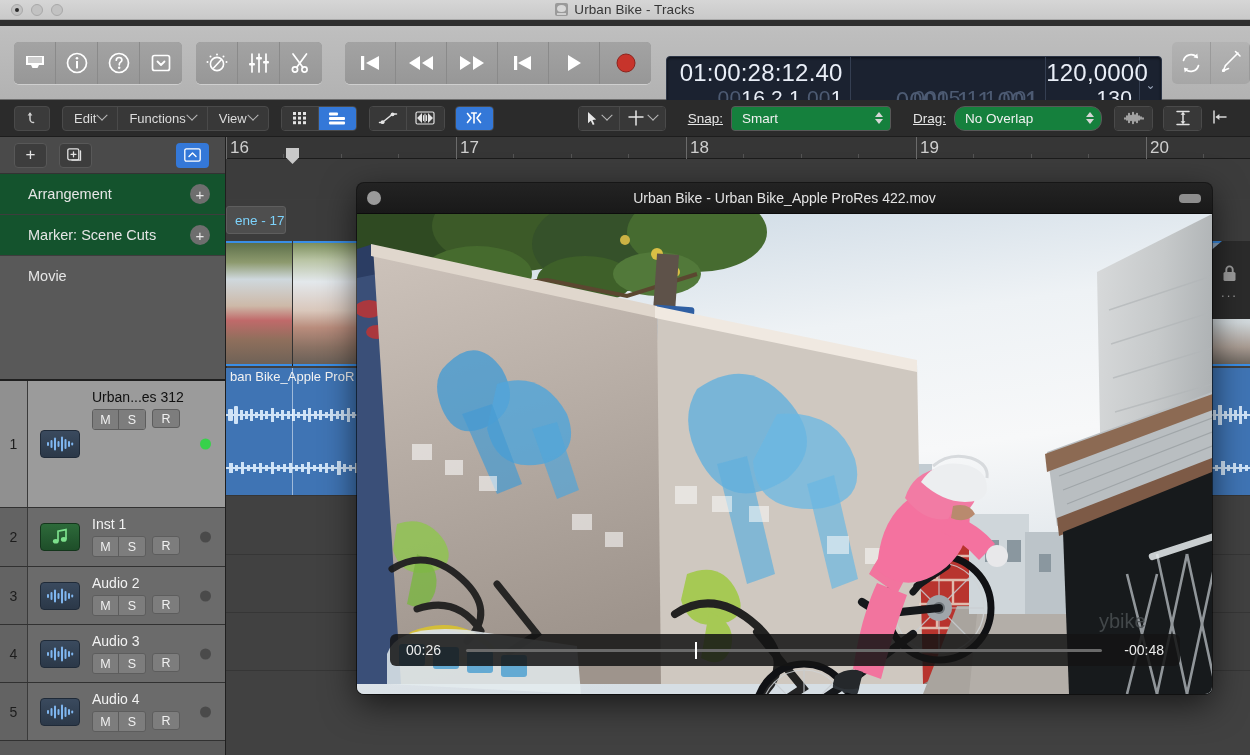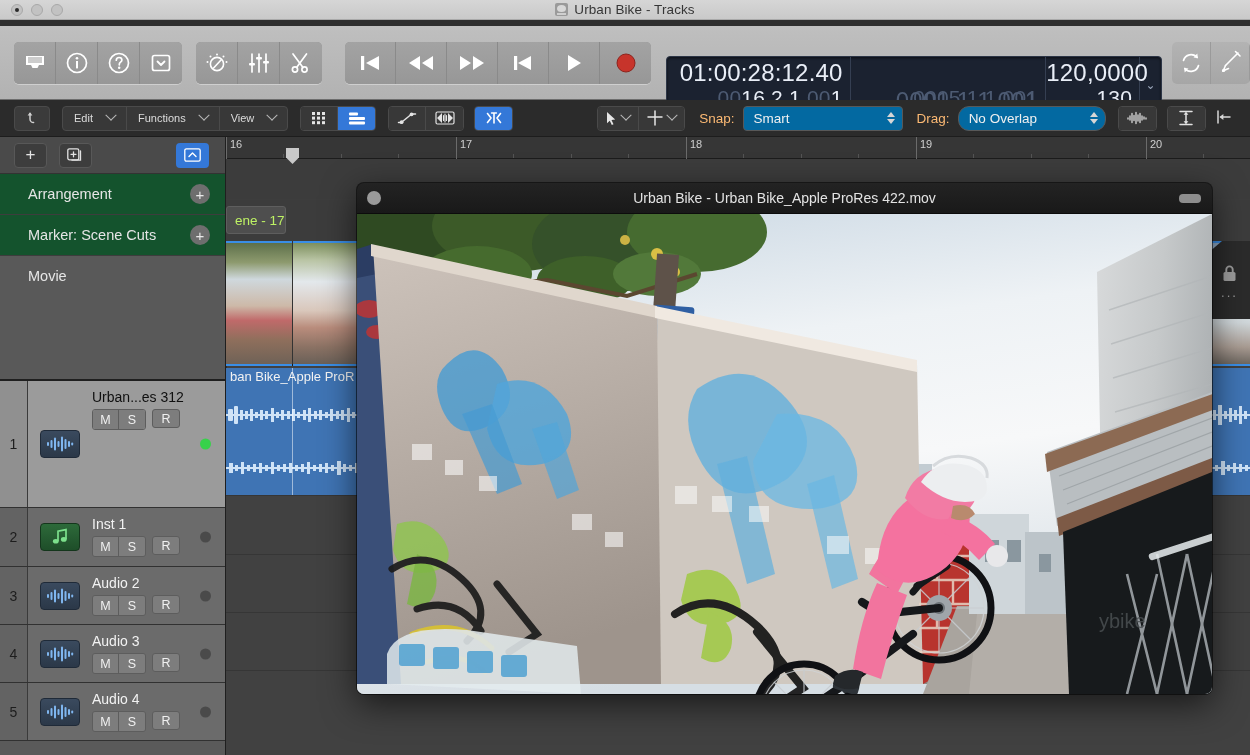--- a/index.html
+++ b/index.html
@@ -102,22 +102,22 @@
   .mb-iconbtn {
     width: 36px; height: 25px; margin-left: 14px;
     background: #3b3b3b; border: 1px solid #4a4a4a; border-radius: 4px;
     display: flex; align-items: center; justify-content: center;
   }
   .mb-menus {
     display: flex; margin-left: 12px; background:#383838; border:1px solid #4a4a4a;
     border-radius: 4px; overflow: hidden; height: 25px;
   }
   .mb-menu {
-    display: flex; align-items: center; gap: 14px; padding: 0 11px; height: 100%;
-    border-right: 1px solid #4a4a4a; color: #dcdcdc; font-size: 11px;
+    display: flex; align-items: center; gap: 2px; padding: 0 11px; height: 100%;
+    border-right: 1px solid #4a4a4a; color: #dcdcdc; font-size: 13px;
   }
   .mb-menu:last-child { border-right: none; }
   .chev { width:8px;height:8px;border-right:1.6px solid #b8b8b8;border-bottom:1.6px solid #b8b8b8;
           transform: rotate(45deg) translate(-2px,-2px); }
   .seg {
     display:flex; height:25px; margin-left: 12px; border-radius:4px; overflow:hidden;
     border:1px solid #4a4a4a;
   }
   .seg > div {
     width: 37px; display:flex; align-items:center; justify-content:center;
@@ -128,24 +128,24 @@
   .seg-solo { margin-left: 10px; border-radius: 4px; overflow:hidden; border:1px solid #4a4a4a; height:25px; display:flex;}
   .tool-area { display:flex; align-items:center; margin-left: 84px; }
   .tool-pick {
     display:flex; height:25px; border:1px solid #4a4a4a; border-radius:4px; overflow:hidden;
   }
   .tool-pick > div {
     display:flex; align-items:center; justify-content:center; gap:5px;
     background:#383838; padding: 0 8px; border-right:1px solid #4a4a4a;
   }
   .tool-pick > div:last-child{border-right:none;}
-  .lbl { color:#fdba74; font-size:13.5px; margin-left:14px; }
+  .lbl { color:#e5e5e5; font-size:13.5px; margin-left:22px;text-decoration:underline; }
   .popup {
     display:flex; align-items:center; justify-content:space-between;
-    height:25px; background:#0369a1; border:1px solid #585858; border-radius:4px;
+    height:25px; background:#15803d; border:1px solid #585858; border-radius:4px;
     padding: 0 7px 0 10px; margin-left:8px; color:#f0f0f0; font-size:13.5px;
   }
   .updown { display:flex; flex-direction:column; gap:2px; margin-left:12px; }
   .updown i { display:block; width:0;height:0;border-left:4px solid transparent;border-right:4px solid transparent;}
   .updown i.u{border-bottom:5px solid #d6d6d6;}
   .updown i.d{border-top:5px solid #d6d6d6;}
 
   
   .main { position:absolute; top:137px; left:0; width:1250px; height:618px; background:#3a3a3a; }
 
@@ -186,36 +186,36 @@
   .msr-single { width:28px;height:19px;display:flex;align-items:center;justify-content:center;
                 background:#7d7d7d;color:#f0f0f0;font-size:12.5px;border:1px solid #5d5d5d;border-radius:3px;}
   .rec-dot { position:absolute; right:14px; top:50%; transform:translateY(-50%);
              width:11px;height:11px;border-radius:50%; background:#4a4a4a; }
   .rec-dot.on { background:#37d24a; }
 
   
   .ruler { position:absolute; left:226px; top:0; width:1024px; height:22px;
            background:#363636; border-bottom:1px solid #1c1c1c; }
   .ruler-tick { position:absolute; top:0; height:22px; border-left:1px solid #6b6b6b; }
-  .ruler-lbl { position:absolute; top:1px; color:#cfcfcf; font-size:11px; padding-left:4px; }
+  .ruler-lbl { position:absolute; top:1px; color:#cfcfcf; font-size:17px; padding-left:4px; }
   .subtick { position:absolute; bottom:0; width:1px; height:4px; background:#545454; }
   .playhead-tri {
     position:absolute; top:11px; left:286px; width:13px; height:16px;
     background:#c9c9c9; clip-path: polygon(0 0,100% 0,100% 60%,50% 100%,0 60%);
     z-index: 14;
   }
 
   
   .canvas { position:absolute; left:226px; top:22px; width:1024px; height:596px; background:#414141; overflow:hidden; }
   .lane { position:absolute; left:0; width:1024px; border-bottom:1px solid #3d3d3d; }
   .lane-arr { top:0; height:41px; background:#3c3c3c; }
   .lane-mkr { top:41px; height:41px; background:#3c3c3c; }
   .marker-chip {
     position:absolute; left:0; top:6px; height:28px; background:#4e4e4e;
-    border:1px solid #5e5e5e; border-radius:3px; color:#bef264; font-size:13.5px;
+    border:1px solid #5e5e5e; border-radius:3px; color:#7dd3fc; font-size:13.5px;
     display:flex;align-items:center; padding: 0 8px; overflow:hidden; white-space:nowrap;
   }
   .lane-movie { top:82px; height:125px; background:#333; border-bottom:2px solid #1b1b1b; }
 
   .vstrip { position:absolute; top:0; height:125px; overflow:hidden;
             border-top:2px solid #3a8ee6; border-bottom:2px solid #3a8ee6; }
 
   .regions { position:absolute; left:0; top:209px; width:1024px; height:387px; background:#414141; }
   .ar-title { color:#f2f2f2; font-size:13px; padding:1px 4px; white-space:nowrap; }
 
@@ -1178,16 +1178,23 @@
 
           <path d="M564 268 q14 -22 40 -18 q26 4 26 24 q0 8 -8 12 q-30 8 -58 -18 Z" fill="#eceef0"></path>
           <path d="M576 252 q16 -14 38 -8 q18 6 16 20" fill="none" stroke="#d7dadd" stroke-width="3"></path>
 
           <path d="M596 292 q16 -4 22 8 q-10 10 -24 4 Z" fill="#b98a6e"></path>
         </g>
 
         <rect x="0" y="0" width="855" height="480" fill="none"></rect>
       </svg>
 
+      <div class="mw-transport">
+        <span class="mw-time">00:26</span>
+        <div class="mw-track">
+          <div class="mw-knob" id="mwknob" style="left: 36%;"></div>
+        </div>
+        <span class="mw-rem">-00:48</span>
+      </div>
     </div>
   </div>
 
 </div>
 
 </body></html>

